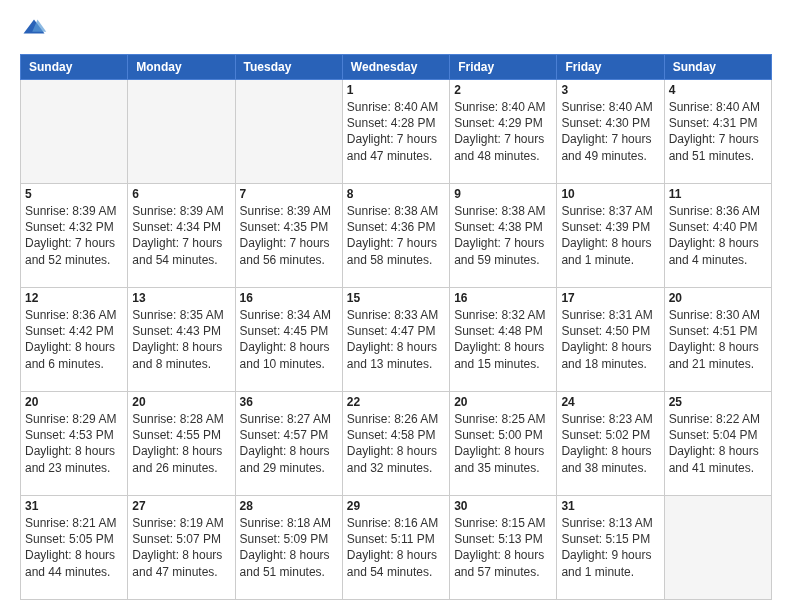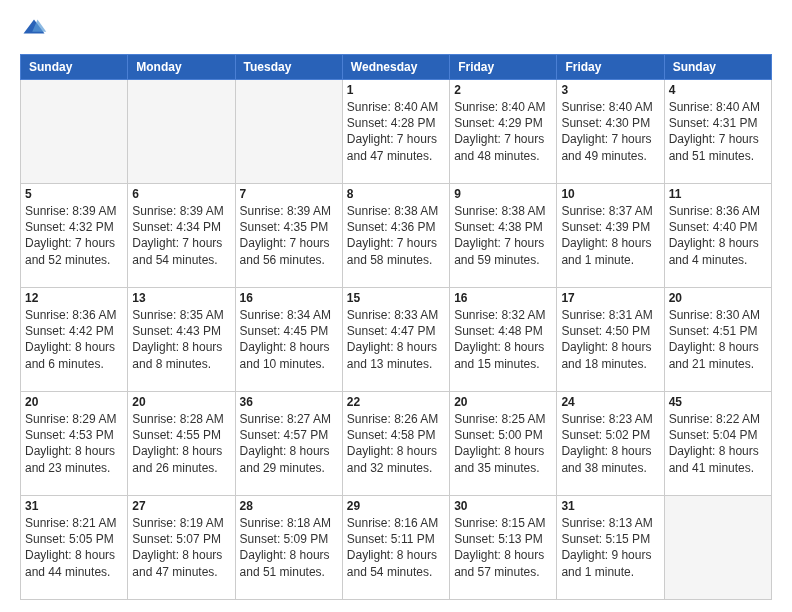--- a/index.html
+++ b/index.html
@@ -233,21 +233,21 @@
           </td>
           <td>
             <div class="day-number">20</div>
             <div class="cell-text">Sunrise: 8:25 AM<br>Sunset: 5:00 PM<br>Daylight: 8 hours and 35 minutes.</div>
           </td>
           <td>
             <div class="day-number">24</div>
             <div class="cell-text">Sunrise: 8:23 AM<br>Sunset: 5:02 PM<br>Daylight: 8 hours and 38 minutes.</div>
           </td>
           <td>
-            <div class="day-number">45</div>
+            <div class="day-number">25</div>
             <div class="cell-text">Sunrise: 8:22 AM<br>Sunset: 5:04 PM<br>Daylight: 8 hours and 41 minutes.</div>
           </td>
         </tr>
         <tr>
           <td>
             <div class="day-number">31</div>
             <div class="cell-text">Sunrise: 8:21 AM<br>Sunset: 5:05 PM<br>Daylight: 8 hours and 44 minutes.</div>
           </td>
           <td>
             <div class="day-number">27</div>

